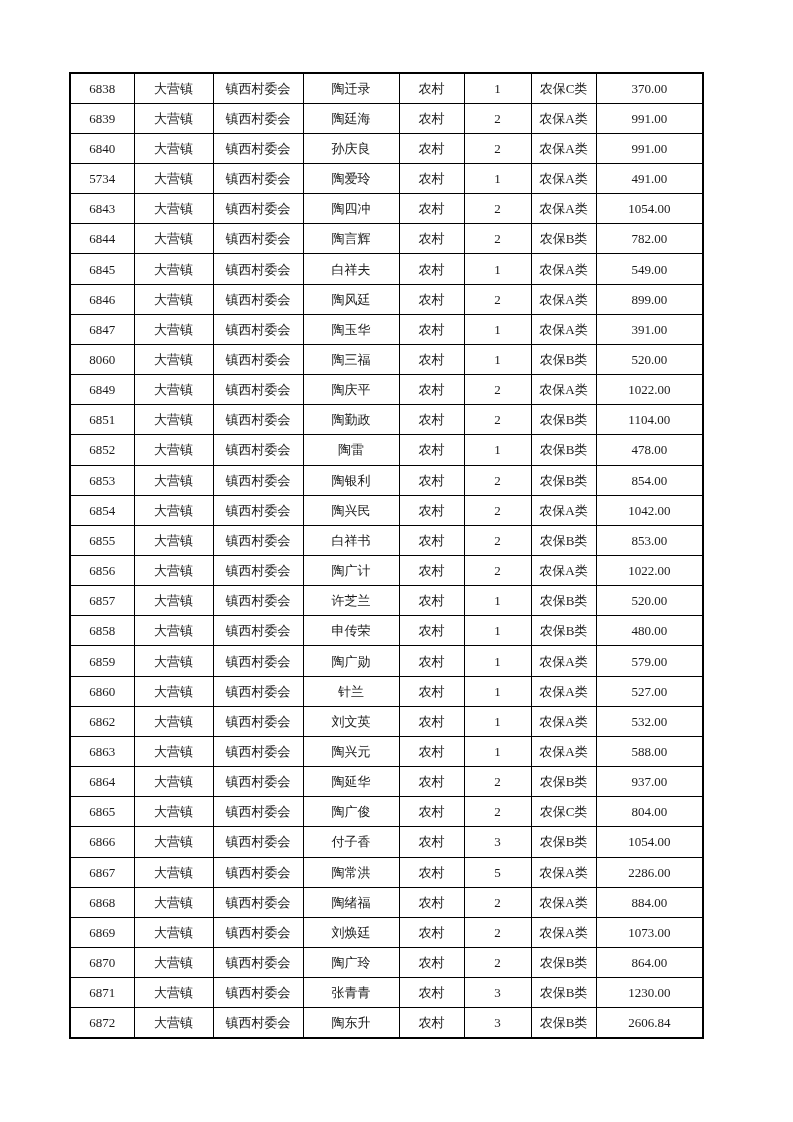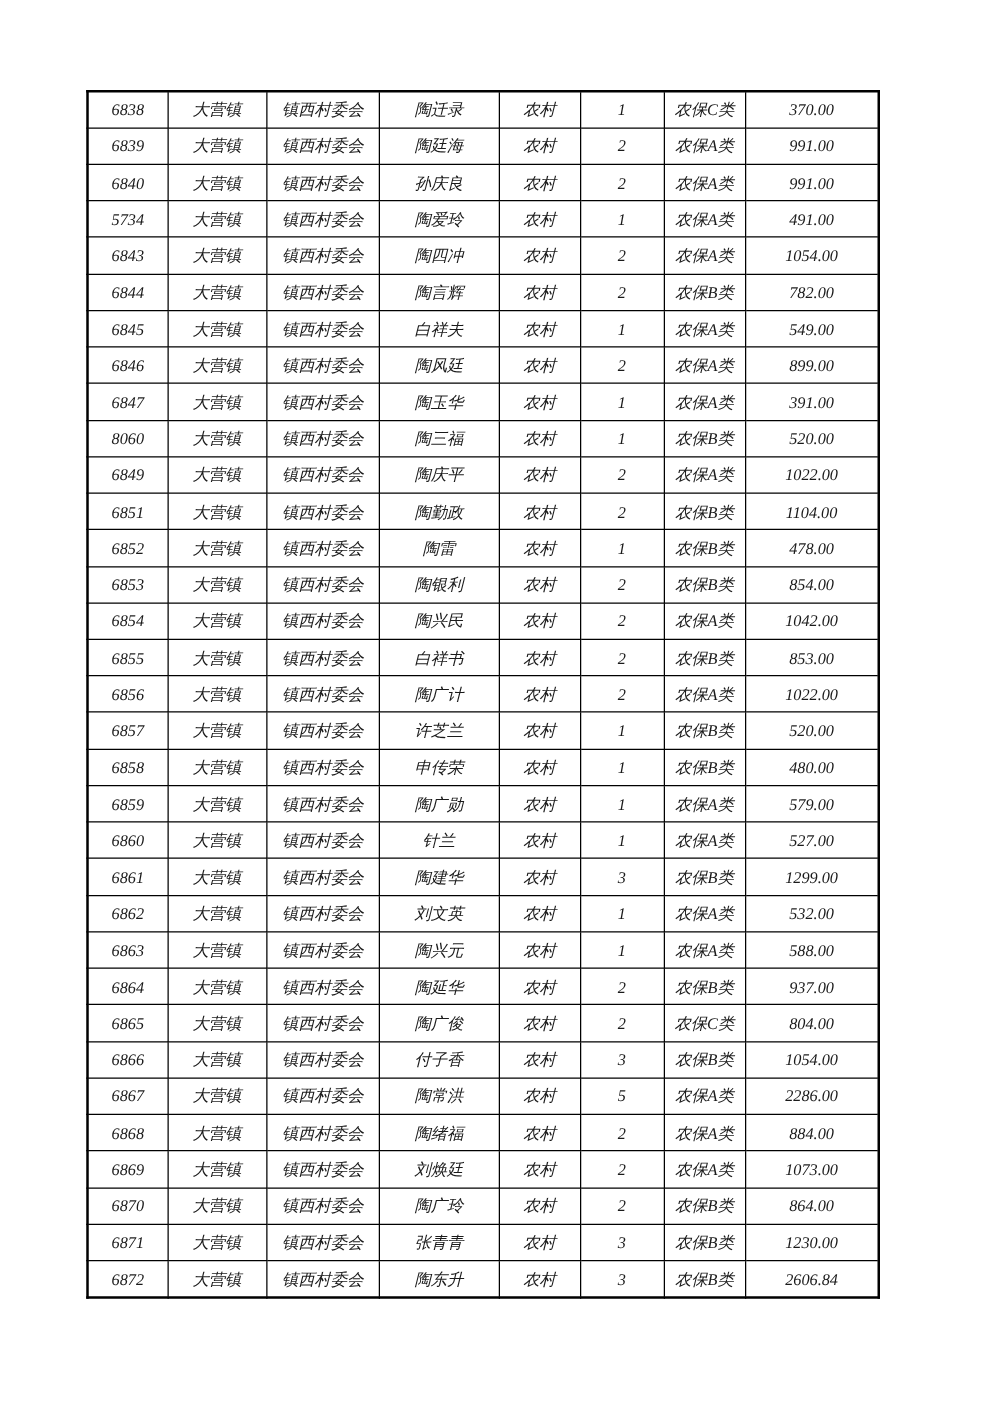--- a/index.html
+++ b/index.html
@@ -39,21 +39,20 @@
     text-align: center;
     vertical-align: middle;
     font-size: 13px;
     line-height: 1;
     white-space: nowrap;
     overflow: hidden;
     color: #1a1a1a;
   }
   table.roster tr {
     height: 26.86px;
-    font-style: italic;
   }
   col.c0 { width: 64px; }
   col.c1 { width: 79px; }
   col.c2 { width: 90px; }
   col.c3 { width: 96px; }
   col.c4 { width: 65px; }
   col.c5 { width: 67px; }
   col.c6 { width: 65px; }
   col.c7 { width: 107px; }
 </style>
@@ -277,30 +276,20 @@
           <td>6860</td>
           <td>大营镇</td>
           <td>镇西村委会</td>
           <td>针兰</td>
           <td>农村</td>
           <td>1</td>
           <td>农保A类</td>
           <td>527.00</td>
         </tr>
         <tr>
-          <td>6861</td>
-          <td>大营镇</td>
-          <td>镇西村委会</td>
-          <td>陶建华</td>
-          <td>农村</td>
-          <td>3</td>
-          <td>农保B类</td>
-          <td>1299.00</td>
-        </tr>
-        <tr>
           <td>6862</td>
           <td>大营镇</td>
           <td>镇西村委会</td>
           <td>刘文英</td>
           <td>农村</td>
           <td>1</td>
           <td>农保A类</td>
           <td>532.00</td>
         </tr>
         <tr>

